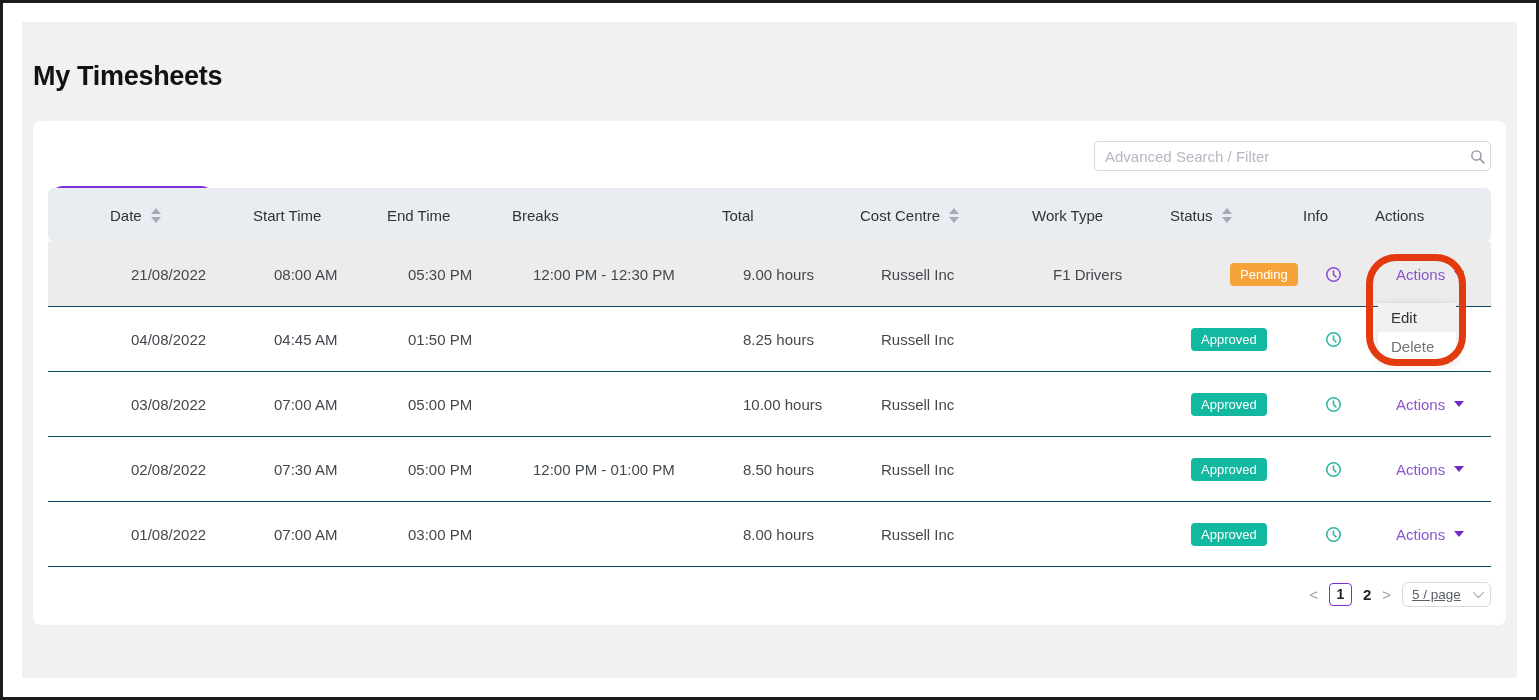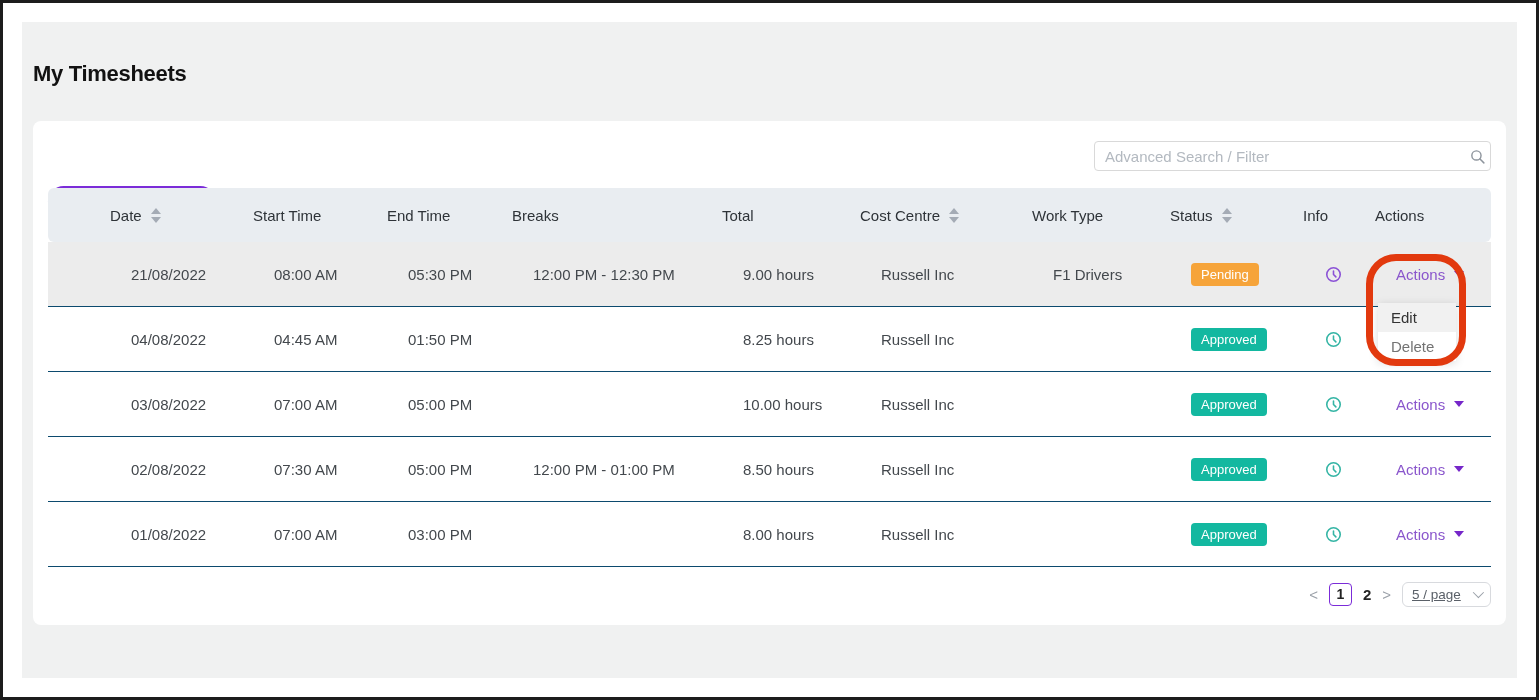--- a/index.html
+++ b/index.html
@@ -9,21 +9,21 @@
   .canvas {
     position:relative; width:1539px; height:700px;
     background:#fff; border:3px solid #1c1c1c; overflow:hidden;
   }
   .page-bg {
     position:absolute; left:19px; top:19px; width:1495px; height:656px;
     background:#f0f1f1;
   }
   .page-title {
     position:absolute; left:30px; top:58px;
-    font-size:22px; font-weight:700; color:#121212; letter-spacing:-0.3px;
+    font-size:27px; font-weight:700; color:#121212; letter-spacing:-0.3px;
   }
   .card {
     position:absolute; left:30px; top:118px; width:1473px; height:504px;
     background:#ffffff; border-radius:8px;
   }
 
   
   .add-btn {
     position:absolute; left:15px; top:19px; height:31px;
     background:#7b2cd8; color:#fff; border:none; border-radius:16px;
@@ -60,21 +60,21 @@
   .sort .down { border-top:6px solid #a4abb5; }
 
   .tr { height:65px; border-bottom:1px solid #0c4a6e; font-size:15px; color:#43484d; background:#fff;padding-left:21px; }
   .tr.highlight { background:#ececec; }
   .td { display:flex; align-items:center; }
   .td:first-child { padding-left:62px; }
 
   .badge {
     color:#fff; font-size:13px; padding:5px 10px; border-radius:4px; line-height:1;
   }
-  .badge-pending { background:#f6a43a; }
+  .badge-pending { background:#f6a43a;margin-left:39px; }
   .badge-approved { background:#13b8a0; }
 
   .clock { display:inline-flex; }
   .clock-purple { color:#8b52d6; }
   .clock-teal { color:#35b5a5; }
 
   .actions-link {
     display:inline-flex; align-items:center; gap:9px; color:#8a56cc;
     font-size:15px; cursor:pointer; background:none; border:none; font-family:inherit;
   }

